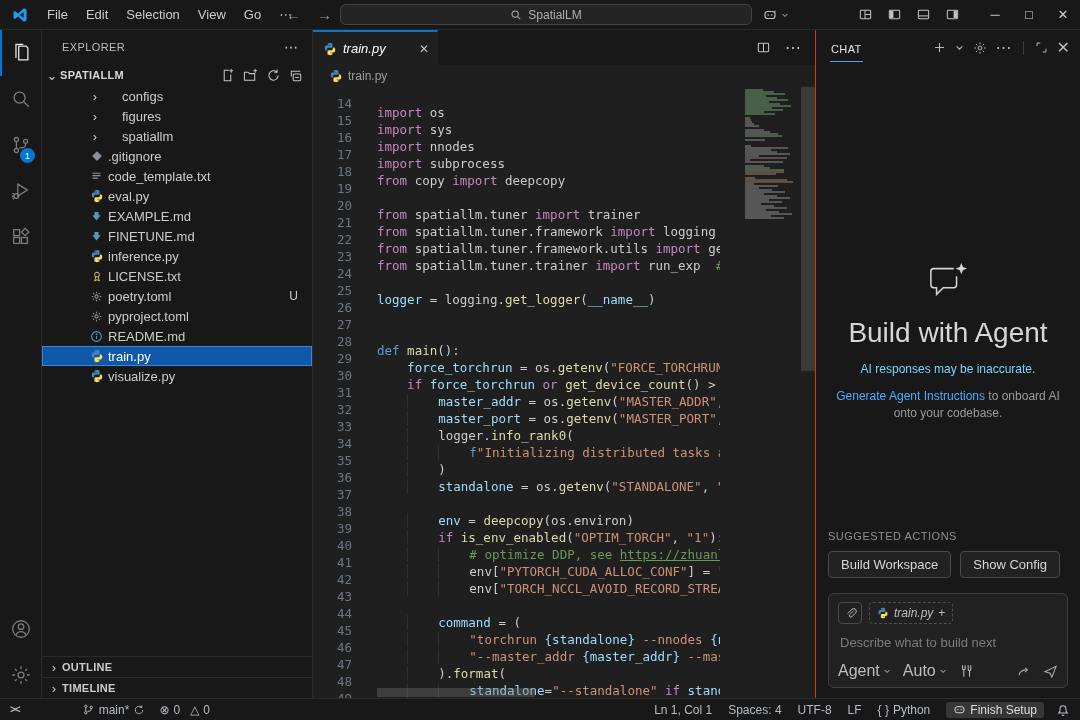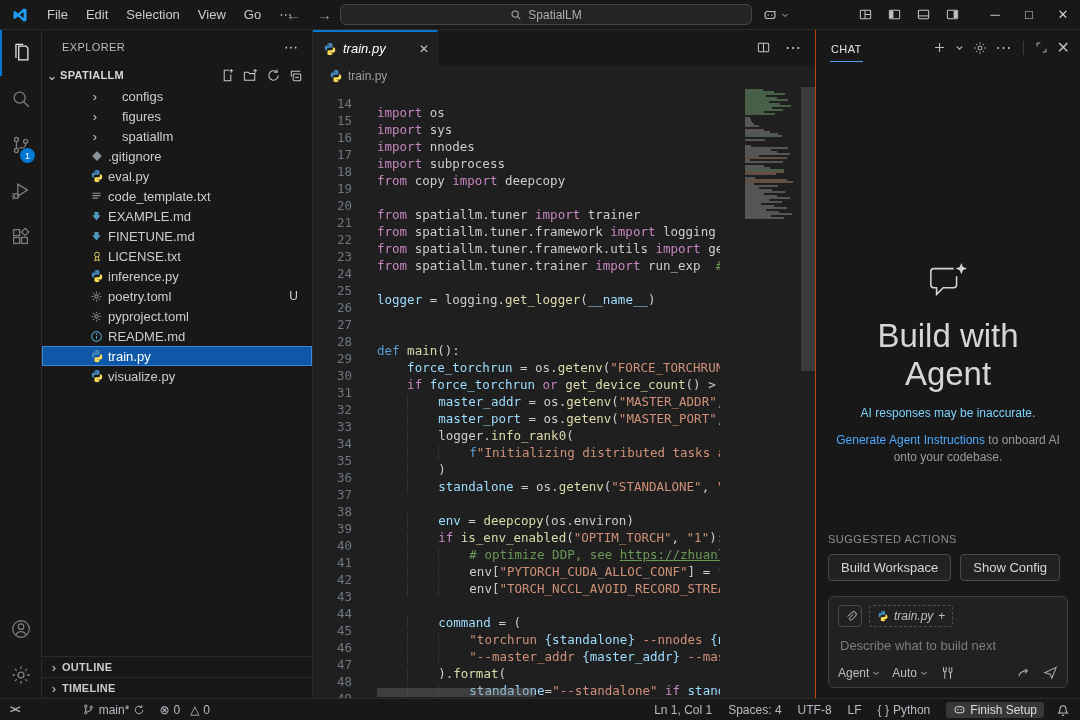--- a/index.html
+++ b/index.html
@@ -83,38 +83,38 @@
   .hscroll { position:absolute; bottom:1px; left:64px; width:158px; height:9px; background:rgba(121,121,121,.35); }
 
   
   .chat { width:265px; background:#181818; border-left:1px solid #c2410c; display:flex; flex-direction:column; }
   .chat-header { height:35px; display:flex; align-items:center; padding:0 10px 0 14px; }
   .chat-tab { font-size:11px; color:#e3e3e3; letter-spacing:.4px; border-bottom:1px solid #559ff0; padding:10px 1px 6px; }
   .chat-icons { margin-left:auto; display:flex; align-items:center; gap:9px; color:#b9b9b9; }
   .chat-div { width:1px; height:14px; background:#3c3c3c; margin:0 2px; }
   .empty { margin-top:196px; text-align:center; padding:0 18px; }
   .empty-icon { display:flex; justify-content:center; margin-bottom:16px; color:#d4d4d4; }
-  .empty-h { font-size:33px; font-weight:300; color:#d6d6d6; }
+  .empty-h { font-size:28px; font-weight:300; color:#d6d6d6; }
   .empty-note { font-size:12px; color:#7dd3fc; margin-top:13px; }
   .empty-link-line { font-size:12px; color:#9b9b9b; margin-top:12px; line-height:17px; }
   .empty-link { color:#4daafc;text-align:right; }
   .chat-bottom { margin-top:auto; padding:0 12px 10px; }
   .sa-label { font-size:11px; color:#8f8f8f; letter-spacing:.5px; margin-bottom:9px; }
   .sa-btns { display:flex; gap:9px; }
   .sa-btn { height:27px; padding:0 12px; background:#222222; border:1px solid #4a4a4a; border-radius:4px;
     color:#d6d6d6; font-size:13px; font-family:inherit; }
   .input-card { margin-top:15px; background:#212121; border:1px solid #3f3f3f; border-radius:6px; padding:8px 9px 7px; }
   .ic-row1 { display:flex; align-items:center; gap:7px; }
   .clip-btn { width:24px; height:22px; border:1px solid #4a4a4a; border-radius:4px; color:#c5c5c5;
     display:flex; align-items:center; justify-content:center; background:transparent; }
   .ctx-chip { height:22px; display:flex; align-items:center; gap:5px; padding:0 7px;
     border:1px dashed #4f4f4f; border-radius:4px; color:#bdbdbd; font-size:12px; }
   .chip-name { font-style:italic; }
   .ic-row2 { color:#7d7d7d; font-size:13px; margin:11px 2px 12px; }
-  .ic-row3 { display:flex; align-items:center; gap:12px; color:#bdbdbd; font-size:12px; }
+  .ic-row3 { display:flex; align-items:center; gap:12px; color:#bdbdbd; font-size:16px; }
   .ic-right { margin-left:auto; display:flex; align-items:center; gap:12px; color:#a9a9a9; }
   .ddl { display:flex; align-items:center; gap:3px; }
 
   
   .statusbar { height:22px; background:#181818; border-top:1px solid #2b2b2b;
     display:flex; align-items:center; font-size:12px; color:#b6bcc3; padding:0 10px; }
   .sb-item { display:flex; align-items:center; gap:4px; margin-right:14px; white-space:nowrap; }
   .sb-left-gap { margin-left:48px; }
   .sb-right { margin-left:auto; display:flex; align-items:center; }
   .sb-right .sb-item { margin:0 0 0 16px; }
@@ -305,68 +305,68 @@
         <div class="frow">
           <span class="ficon">
             <svg width="12" height="12" viewBox="0 0 16 16">
               <path fill="#8a9199" d="M8 1.5 14.5 8 8 14.5 1.5 8z"></path>
             </svg>
           </span>
           <span class="flabel">.gitignore</span>
         </div>
         <div class="frow">
           <span class="ficon">
+            <svg width="13" height="13" viewBox="0 0 16 16" fill="none" stroke="#8a9199" stroke-width="1.4">
+              <path d="M3 4h10M3 7h10M3 10h7"></path>
+            </svg>
+          </span>
+          <span class="flabel">code_template.txt</span>
+        </div>
+        <div class="frow">
+          <span class="ficon">
             <svg width="14" height="14" viewBox="0 0 16 16">
               <path fill="#4584b6" d="M7.9 1C5 1 5.2 2.3 5.2 2.3v1.4h2.9v.4H3.9S2 3.9 2 6.9s1.7 2.9 1.7 2.9h1V8.4s-.1-1.7 1.7-1.7h2.9s1.6 0 1.6-1.6V2.6S11.2 1 7.9 1zM6.3 1.9a.5.5 0 1 1 0 1 .5.5 0 0 1 0-1z"></path>
               <path fill="#ffde57" d="M8.1 15c2.9 0 2.7-1.3 2.7-1.3v-1.4H8v-.4h4.1s1.9.2 1.9-2.8-1.7-2.9-1.7-2.9h-1v1.4s.1 1.7-1.7 1.7H6.7s-1.6 0-1.6 1.6v2.5S4.8 15 8.1 15zm1.6-.9a.5.5 0 1 1 0-1 .5.5 0 0 1 0 1z"></path>
             </svg>
           </span>
           <span class="flabel">eval.py</span>
         </div>
         <div class="frow">
           <span class="ficon">
-            <svg width="13" height="13" viewBox="0 0 16 16" fill="none" stroke="#8a9199" stroke-width="1.4">
-              <path d="M3 4h10M3 7h10M3 10h7"></path>
-            </svg>
-          </span>
-          <span class="flabel">code_template.txt</span>
-        </div>
-        <div class="frow">
-          <span class="ficon">
             <svg width="13" height="13" viewBox="0 0 16 16">
               <path fill="#519aba" d="M8 13 2.8 6.5h2.7V2.5h5v4h2.7z"></path>
             </svg>
           </span>
           <span class="flabel">EXAMPLE.md</span>
         </div>
         <div class="frow">
           <span class="ficon">
             <svg width="13" height="13" viewBox="0 0 16 16">
               <path fill="#519aba" d="M8 13 2.8 6.5h2.7V2.5h5v4h2.7z"></path>
             </svg>
           </span>
           <span class="flabel">FINETUNE.md</span>
+        </div>
+        <div class="frow">
+          <span class="ficon">
+            <svg width="14" height="14" viewBox="0 0 16 16">
+              <path fill="#4584b6" d="M7.9 1C5 1 5.2 2.3 5.2 2.3v1.4h2.9v.4H3.9S2 3.9 2 6.9s1.7 2.9 1.7 2.9h1V8.4s-.1-1.7 1.7-1.7h2.9s1.6 0 1.6-1.6V2.6S11.2 1 7.9 1zM6.3 1.9a.5.5 0 1 1 0 1 .5.5 0 0 1 0-1z"></path>
+              <path fill="#ffde57" d="M8.1 15c2.9 0 2.7-1.3 2.7-1.3v-1.4H8v-.4h4.1s1.9.2 1.9-2.8-1.7-2.9-1.7-2.9h-1v1.4s.1 1.7-1.7 1.7H6.7s-1.6 0-1.6 1.6v2.5S4.8 15 8.1 15zm1.6-.9a.5.5 0 1 1 0-1 .5.5 0 0 1 0 1z"></path>
+            </svg>
+          </span>
+          <span class="flabel">inference.py</span>
         </div>
         <div class="frow">
           <span class="ficon">
             <svg width="12" height="13" viewBox="0 0 16 16" fill="none" stroke="#d9c965" stroke-width="1.3">
               <circle cx="8" cy="5.5" r="3.2"></circle>
               <path d="M6.3 8.3 5 14l3-1.8L11 14l-1.3-5.7"></path>
             </svg>
           </span>
           <span class="flabel">LICENSE.txt</span>
-        </div>
-        <div class="frow">
-          <span class="ficon">
-            <svg width="14" height="14" viewBox="0 0 16 16">
-              <path fill="#4584b6" d="M7.9 1C5 1 5.2 2.3 5.2 2.3v1.4h2.9v.4H3.9S2 3.9 2 6.9s1.7 2.9 1.7 2.9h1V8.4s-.1-1.7 1.7-1.7h2.9s1.6 0 1.6-1.6V2.6S11.2 1 7.9 1zM6.3 1.9a.5.5 0 1 1 0 1 .5.5 0 0 1 0-1z"></path>
-              <path fill="#ffde57" d="M8.1 15c2.9 0 2.7-1.3 2.7-1.3v-1.4H8v-.4h4.1s1.9.2 1.9-2.8-1.7-2.9-1.7-2.9h-1v1.4s.1 1.7-1.7 1.7H6.7s-1.6 0-1.6 1.6v2.5S4.8 15 8.1 15zm1.6-.9a.5.5 0 1 1 0-1 .5.5 0 0 1 0 1z"></path>
-            </svg>
-          </span>
-          <span class="flabel">inference.py</span>
         </div>
         <div class="frow">
           <span class="ficon">
             <svg width="13" height="13" viewBox="0 0 16 16" fill="none" stroke="#8a9199" stroke-width="1.3">
               <circle cx="8" cy="8" r="2"></circle>
               <path d="M8 2v2M8 12v2M2 8h2M12 8h2M3.8 3.8l1.4 1.4M10.8 10.8l1.4 1.4M12.2 3.8l-1.4 1.4M5.2 10.8l-1.4 1.4"></path>
             </svg>
           </span>
           <span class="flabel">poetry.toml</span>
           <span class="fbadge">U</span>

